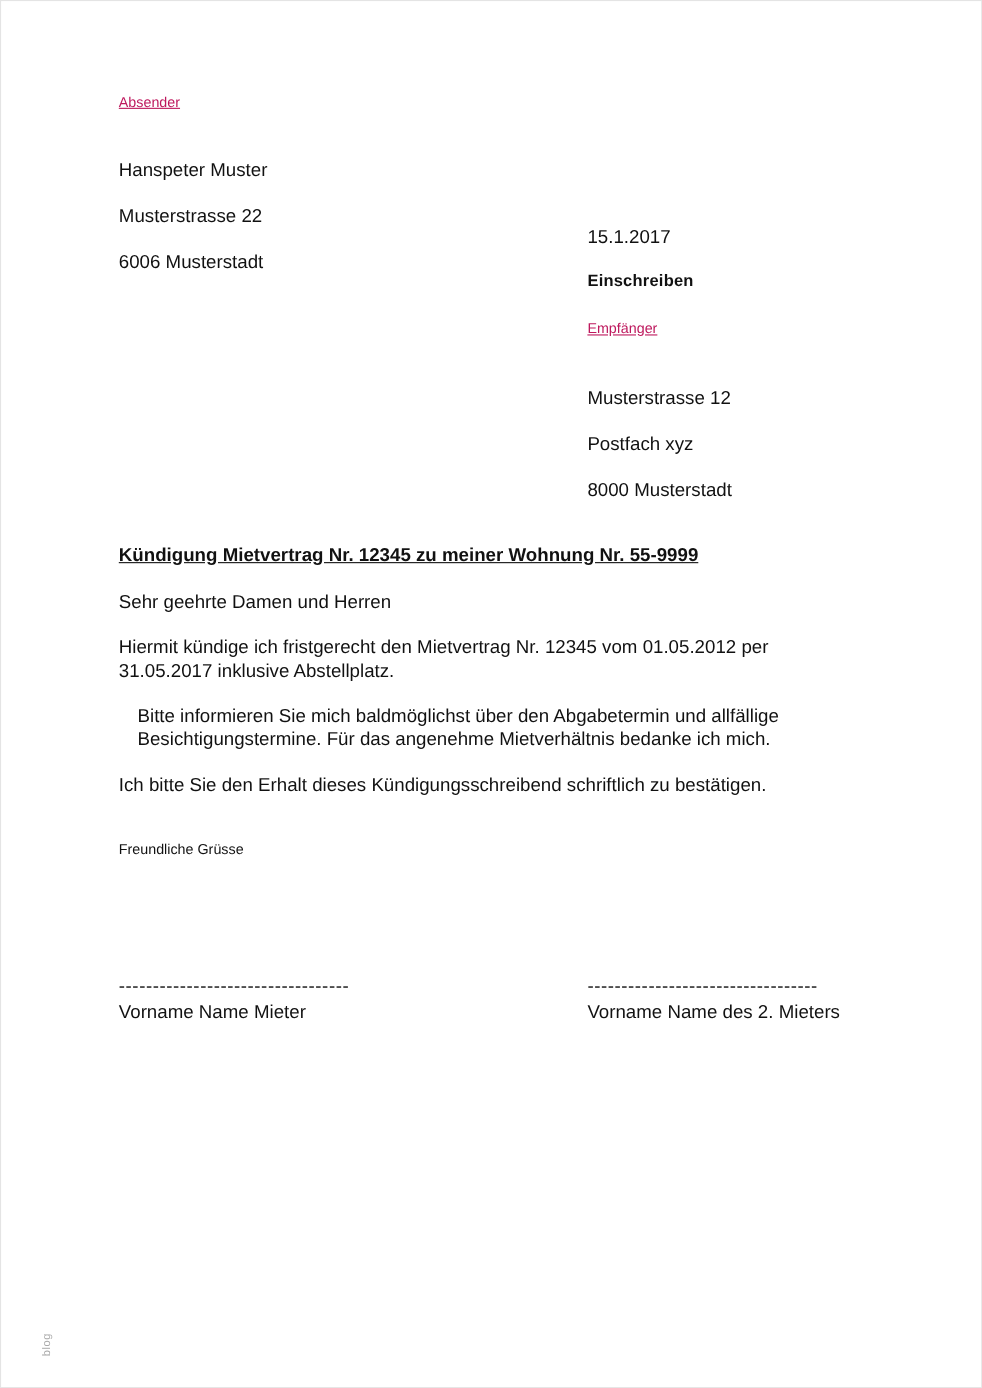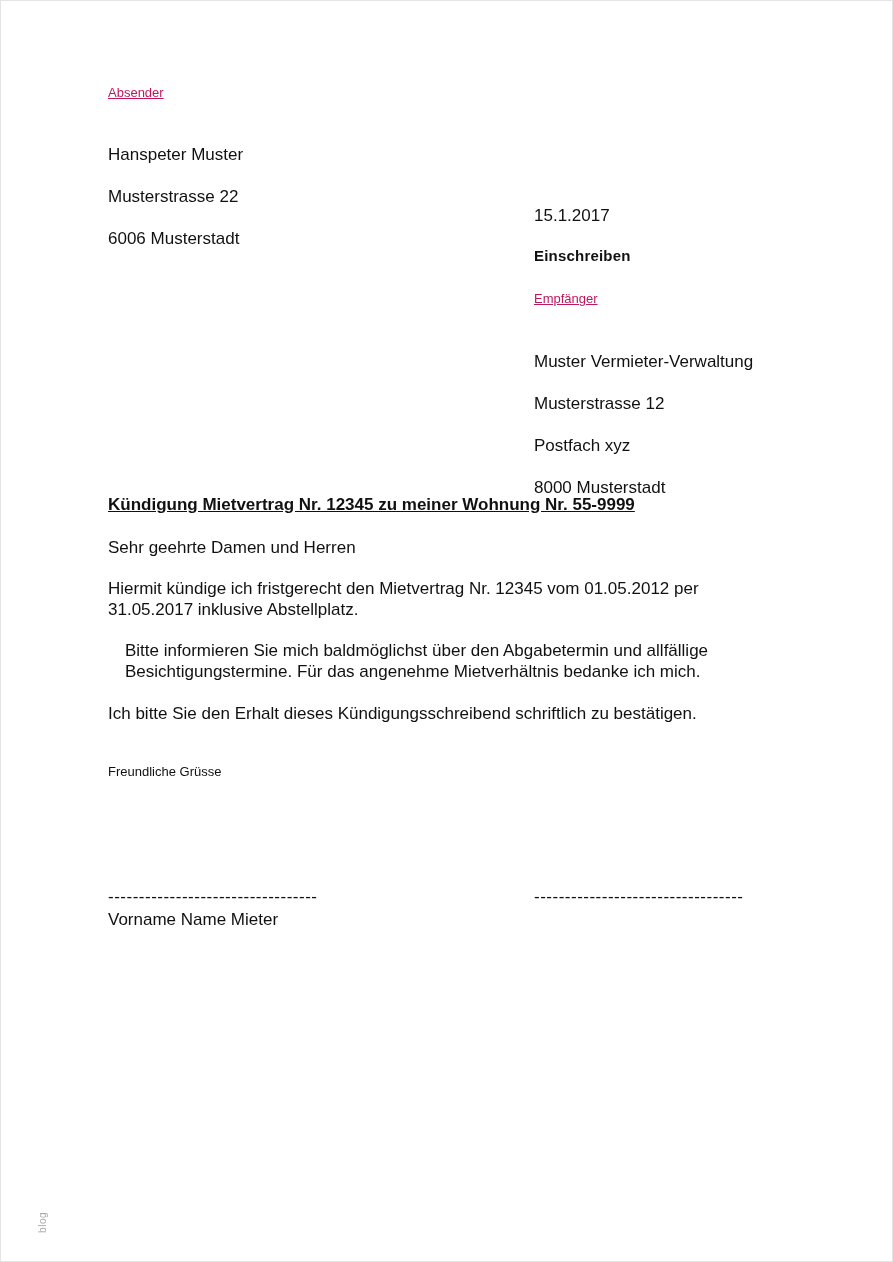--- a/index.html
+++ b/index.html
@@ -83,21 +83,20 @@
     <div>6006 Musterstadt</div>
   </div>
 
   <div class="abs date" style="left:533px; top:205px;">15.1.2017</div>
 
   <div class="abs delivery" style="left:533px; top:246px;">Einschreiben</div>
 
   <div class="abs small-label" style="left:533px; top:290px;">Empfänger</div>
 
   <div class="abs addr" style="left:533px; top:329px;">
-    <div>Muster Vermieter-Verwaltung</div>
     <div>Musterstrasse 12</div>
     <div>Postfach xyz</div>
     <div>8000 Musterstadt</div>
   </div>
 
   <div class="abs subject" style="left:107px; top:494px;text-decoration:underline;">Kündigung Mietvertrag Nr. 12345 zu meiner Wohnung Nr. 55-9999</div>
 
   <div class="abs bodytext" style="left:107px; top:536px;">Sehr geehrte Damen und Herren</div>
 
   <div class="abs bodytext" style="left:107px; top:577px;">Hiermit kündige ich fristgerecht den Mietvertrag Nr. 12345 vom 01.05.2012 per 31.05.2017 inklusive Abstellplatz.</div>
@@ -108,17 +107,18 @@
 
   <div class="abs closing" style="left:107px; top:763px;">Freundliche Grüsse</div>
 
   <div class="abs signature" style="left:107px; top:884px;">
     <div class="sig-line">----------------------------------</div>
     <div>Vorname Name Mieter</div>
   </div>
 
   <div class="abs signature" style="left:533px; top:884px;">
     <div class="sig-line">----------------------------------</div>
+    <div>Vorname Name des 2. Mieters</div>
   </div>
 
   <div class="watermark">blog</div>
 
 </div>
 
 </body></html>

